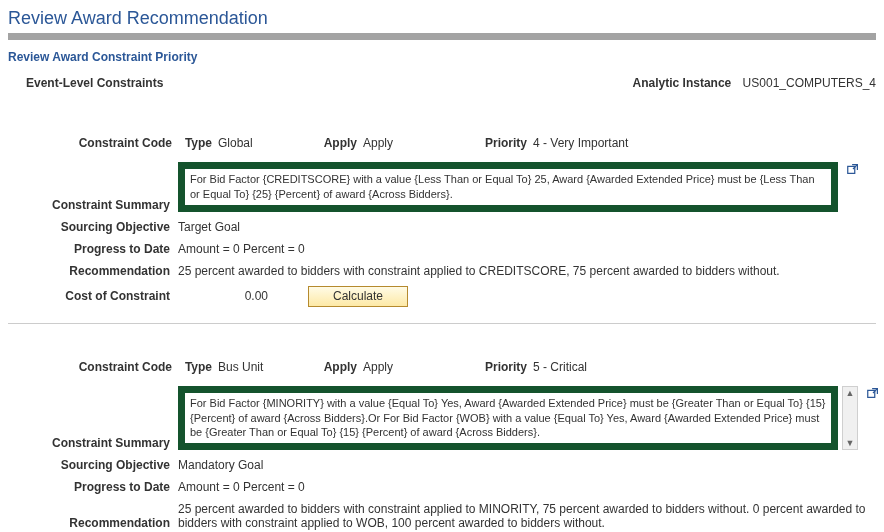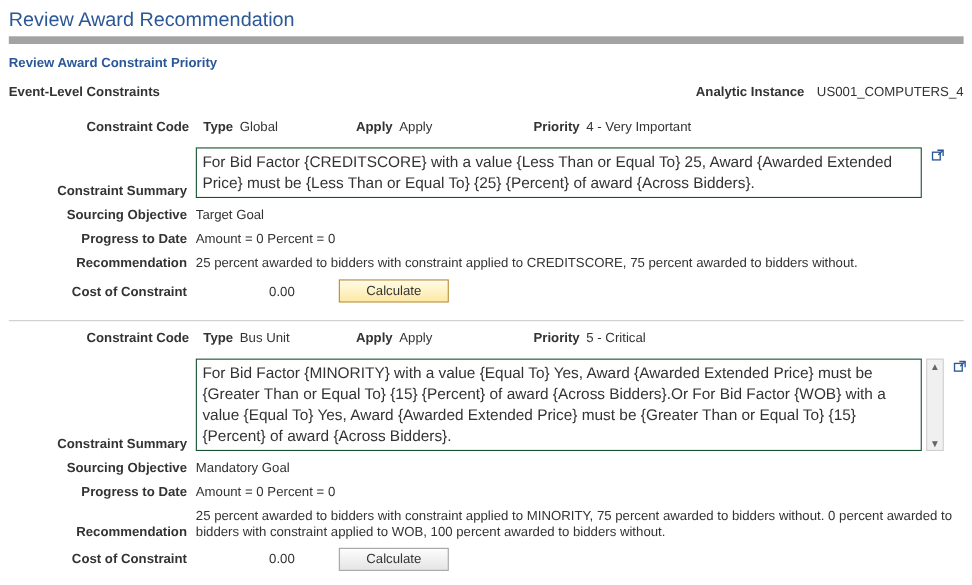--- a/index.html
+++ b/index.html
@@ -23,20 +23,21 @@
     color: #2b5797;
     font-size: 12px;
     font-weight: bold;
     padding: 10px 0 8px 0;
   }
   .header-row {
     display: flex;
     justify-content: space-between;
     align-items: flex-end;
     padding: 4px 0 10px 0;
+    margin-left: 18px;
   }
   .bold { font-weight: bold; color: #333; }
   .subheader-left { font-size: 12px; }
   .subheader-right { font-size: 12px; }
   .subheader-right .lbl { font-weight: bold; margin-right: 8px; }
 
   .constraint-block { padding: 4px 0 12px 0; border-bottom: 1px solid #ccc; position: relative; }
   .constraint-block:last-child { border-bottom: none; }
 
   .row { display: flex; align-items: flex-end; padding: 4px 0; }
@@ -46,36 +47,36 @@
     padding-right: 8px;
     font-weight: bold;
     color: #333;
     flex-shrink: 0;
   }
   .value-col { flex: 1; color: #333; }
 
   .meta-row { display: flex; align-items: baseline; padding: 4px 0 8px 0; }
   .meta-group { display: flex; align-items: baseline; }
   .meta-group .ml { font-weight: bold; text-align: right; padding-right: 6px; display: inline-block; }
-  .mg-code { flex: 0 0 auto; }
+  .mg-code { flex: 0 0 auto; margin-top: 28px; }
   .mg-code .ml { width: 170px; }
   .mg-code .mv { width: 140px; display: inline-block; }
   .mg-type .ml { width: 40px; }
   .mg-type .mv { width: 100px; display: inline-block; }
   .mg-apply .ml { width: 45px; }
   .mg-apply .mv { width: 110px; display: inline-block; }
   .mg-priority .ml { width: 60px; }
 
   .summary-box {
     width: 660px;
     min-height: 46px;
-    border: 1px solid #14532d;
+    border: 7px solid #14532d;
     background: #fff;
     padding: 3px 5px;
-    font-size: 14px;
+    font-size: 11px;
     line-height: 1.35;
     resize: none;
     display: block;
     position: relative;
   }
   .summary-wrap {
     display: flex;
     align-items: flex-start;
     gap: 4px;
   }

